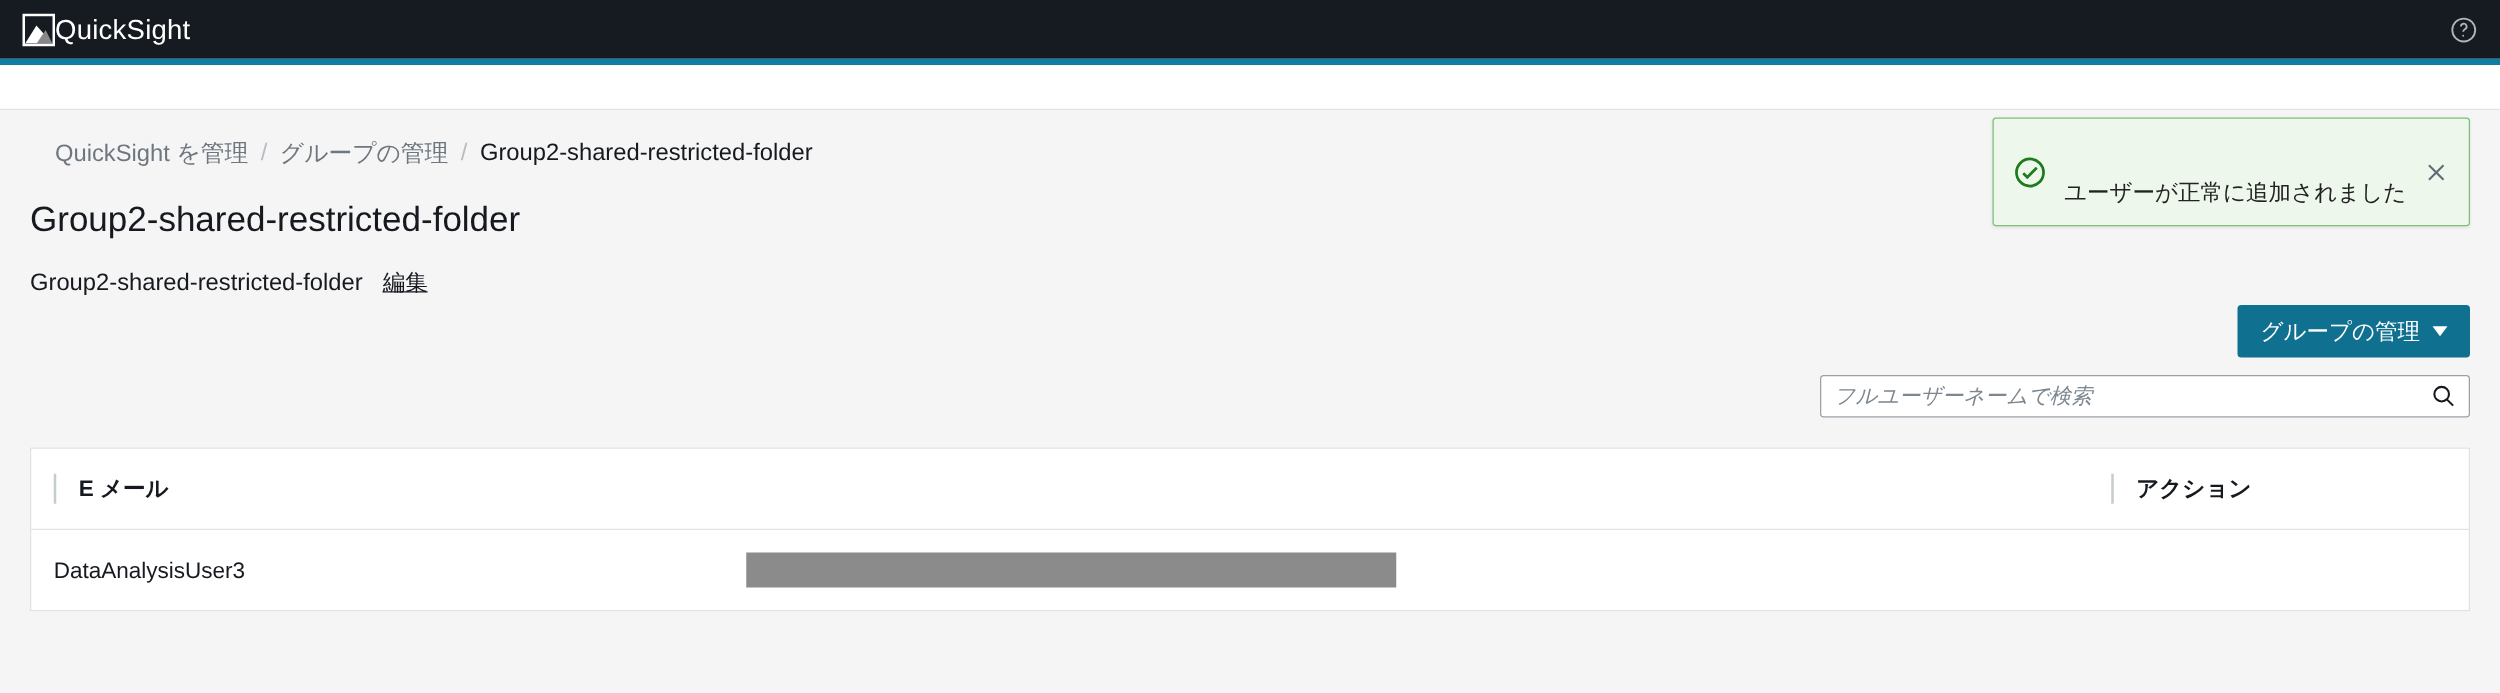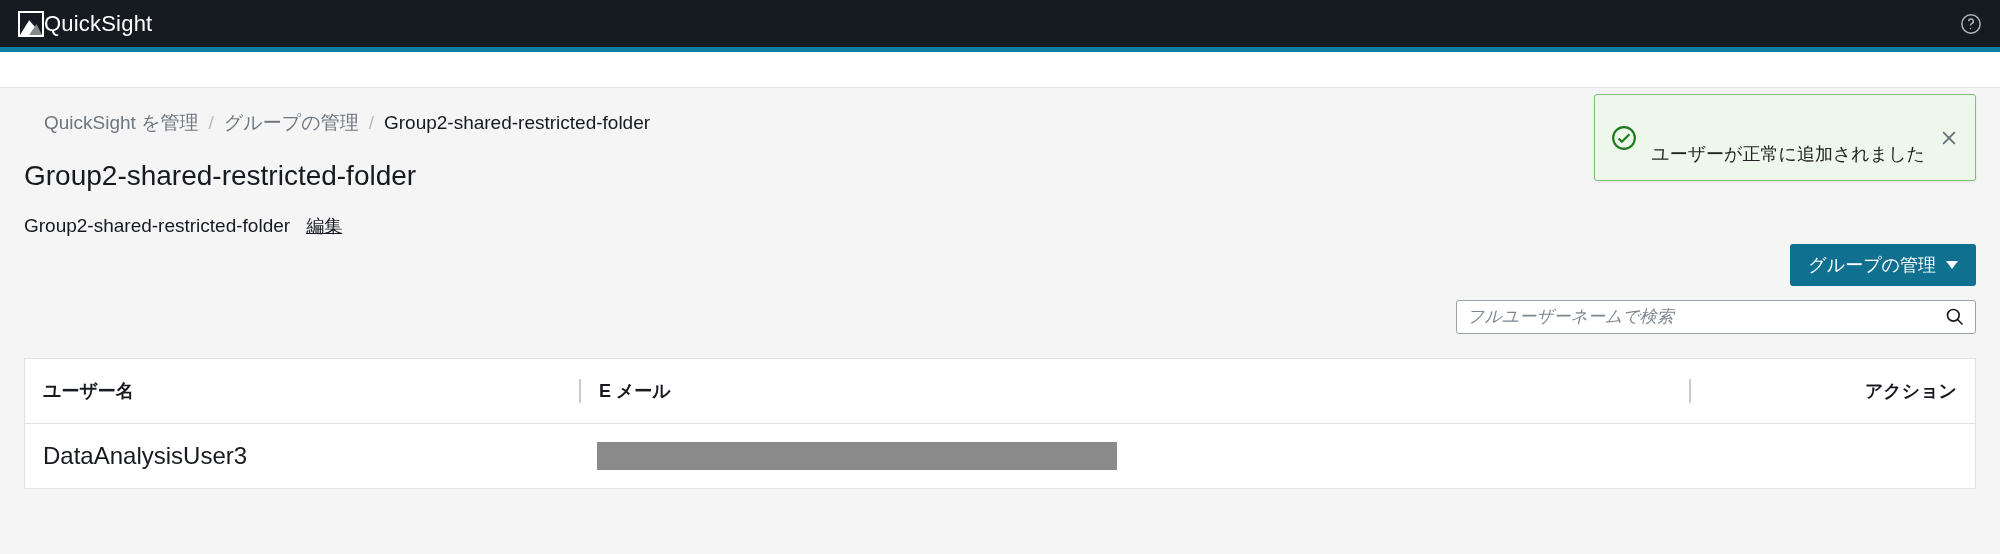--- a/index.html
+++ b/index.html
@@ -102,23 +102,23 @@
     margin-top: 24px;
     background: #fff;
     border: 1px solid #e0e2e5;
   }
   .thead {
     display:flex; padding: 20px 18px; border-bottom: 1px solid #e0e2e5;
     font-weight: 600; font-size: 18px;
   }
   .col-user { flex: 0 0 28%; }
   .col-email { flex: 1 1 auto; padding-left: 18px; }
-  .col-action { flex: 0 0 14%; text-align: right; padding-left: 29px; }
+  .col-action { flex: 0 0 14%; text-align: left; padding-left: 18px; }
   .col-sep { border-left: 2px solid #c6cbd0; }
-  .trow { display:flex; align-items:center; padding: 18px 18px; font-size: 24px; }
+  .trow { display:flex; align-items:center; padding: 18px 18px; font-size: 18px; }
   .trow .col-user { font-weight: 400; }
   .email-redacted {
     background: #8b8b8b; height: 28px; width: 520px;
   }
   .delete-link { text-decoration: underline; cursor:pointer; color:#16191f; }
 </style>
 </head>
 <body>
 
 <div class="topbar">
@@ -191,21 +191,20 @@
         <svg width="20" height="20" viewBox="0 0 24 24" fill="none" stroke="currentColor" stroke-width="2">
           <circle cx="10" cy="10" r="7"></circle>
             <line x1="21" y1="21" x2="15" y2="15"></line>
         </svg>
       </span>
     </div>
   </div>
 
   <div class="table-wrap">
     <div class="thead">
-      <div class="col-user">ユーザー名</div>
       <div class="col-email col-sep">E メール</div>
       <div class="col-action col-sep">アクション</div>
     </div>
     <div class="trow">
       <div class="col-user">DataAnalysisUser3</div>
       <div class="col-email">
         <div class="email-redacted"></div>
       </div>
     </div>
   </div>

